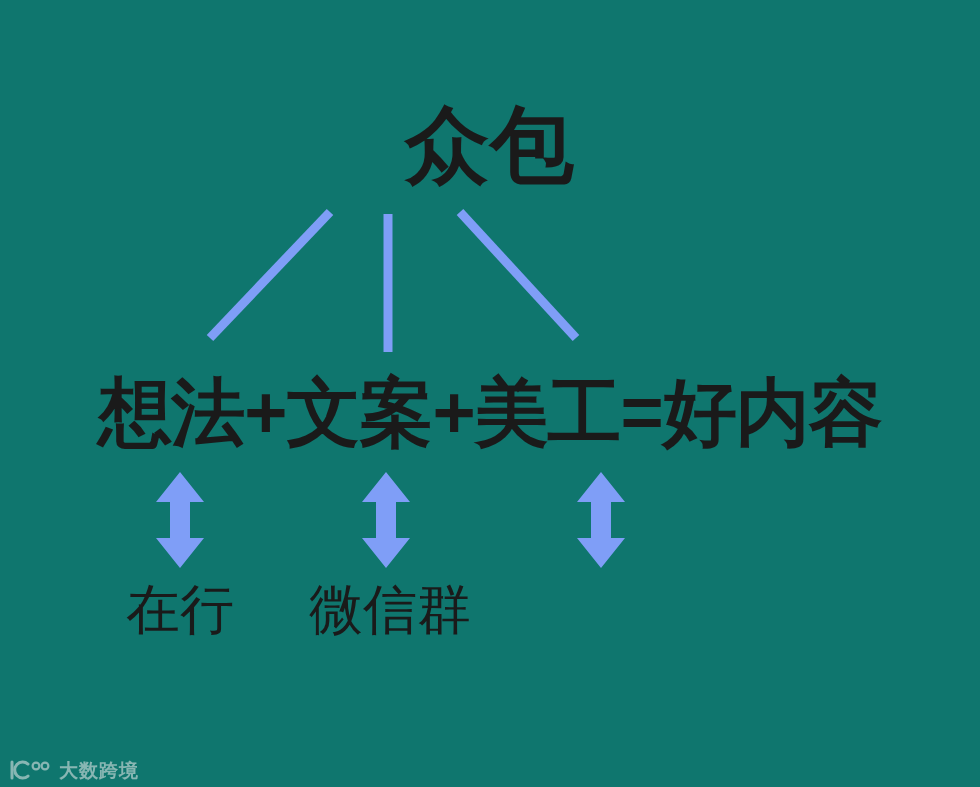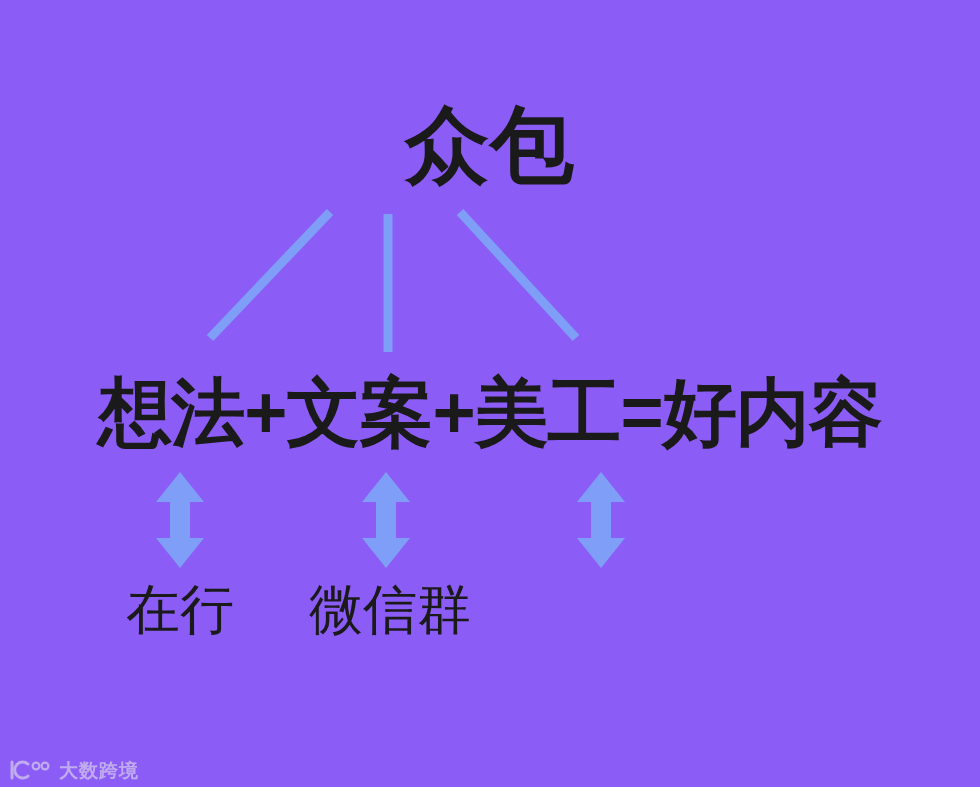--- a/index.html
+++ b/index.html
@@ -7,21 +7,21 @@
     padding: 0;
     background: #ffffff;
   }
   body {
     font-family: "Liberation Sans", "DejaVu Sans", sans-serif;
   }
   #canvas {
     position: relative;
     width: 980px;
     height: 787px;
-    background: #8b5cf6;
+    background: #0f766e;
     overflow: hidden;
   }
 
   
   .node-text {
     position: absolute;
     color: #1a1a1a;
     white-space: nowrap;
     line-height: 1;
     font-family: "Liberation Sans", "DejaVu Sans", sans-serif;

